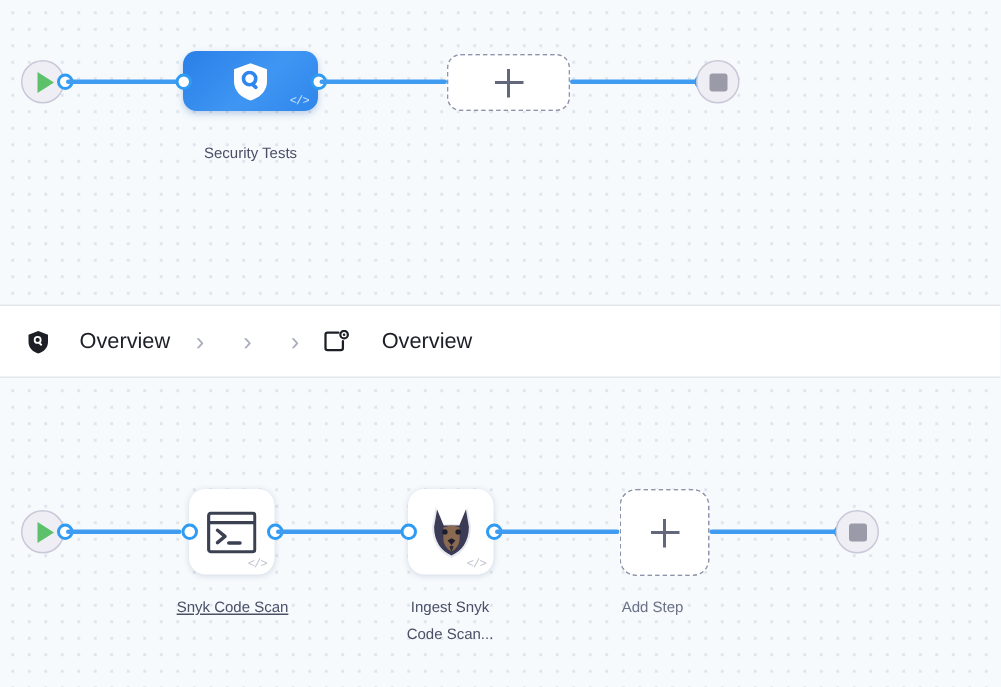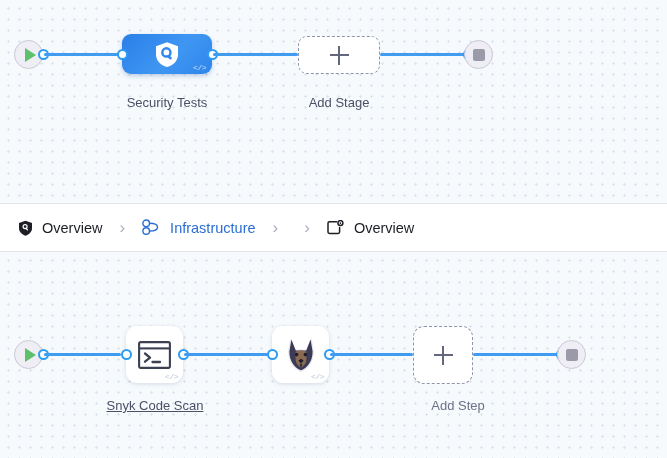--- a/index.html
+++ b/index.html
@@ -142,21 +142,21 @@
     position: absolute;
     background: #62677c;
   }
   .plus::before { left: 0; top: 8.5px; width: 19px; height: 2px; }
   .plus::after  { top: 0; left: 8.5px; height: 19px; width: 2px; }
 
   
   .caption {
     position: absolute;
     text-align: center;
-    font-size: 13px;
+    font-size: 10px;
     color: #4b5067;
     line-height: 18px;
     white-space: pre-line;
   }
   .caption.muted { color: #6b7186; }
 
   
   #tabbar {
     position: absolute;
     left: 0;
@@ -166,21 +166,21 @@
     box-sizing: border-box;
     background: #ffffff;
     border-top: 1px solid #e2e5ea;
     border-bottom: 1px solid #e2e5ea;
     display: flex;
     align-items: center;
   }
   .tab {
     display: flex;
     align-items: center;
-    gap: 9px;
+    gap: 20px;
     height: 48px;
     padding: 0 4px;
     position: relative;
     box-sizing: border-box;
     text-align: center;
   }
   .tab-label {
     font-size: 14.5px;
     color: #1d1f26;
     white-space: nowrap;
@@ -228,21 +228,20 @@
     </div>
     <div class="port" style="left:117px; top:49px;"></div>
     <div class="port" style="left:207px; top:49px;"></div>
     <div class="caption" style="left:87px; top:94px; width:160px;">Security Tests</div>
 
     <div class="link" style="left:213px; top:53px; width:85px;"></div>
 
     <div class="add-node" id="add-stage-node" style="left:298px; top:36px;">
       <div class="plus"></div>
     </div>
-    <div class="caption" style="left:258px; top:94px; width:162px;">Add Stage</div>
 
     <div class="link" style="left:380px; top:53px; width:88px;"></div>
     <div class="port" style="left:463px; top:49px;"></div>
     <div class="terminal" style="left:464px; top:40px;">
       <div class="stop-sq"></div>
     </div>
   </div>
 
   <div id="tabbar">
 
@@ -252,30 +251,20 @@
           <path d="M7.5 .7 L14 3.1 V8 C14 11.8 11.2 14.6 7.5 15.7 C3.8 14.6 1 11.8 1 8 V3.1 Z" fill="#1d1f26"></path>
           <circle cx="7.1" cy="6.6" r="2.0" fill="none" stroke="#ffffff" stroke-width="1.2"></circle>
           <rect x="8.1" y="7.7" width="3" height="1.3" rx=".6" fill="#ffffff" transform="rotate(42 8.1 7.7)"></rect>
         </svg>
       </span>
       <span class="tab-label">Overview</span>
     </div>
 
     <span class="chev">›</span>
 
-    <div class="tab is-link">
-      <span class="tab-icon">
-        <svg width="19" height="17" viewBox="0 0 19 17">
-          <circle cx="4.2" cy="4.3" r="3.3" fill="none" stroke="#2b6fd4" stroke-width="1.4"></circle>
-          <circle cx="4.2" cy="12.0" r="3.3" fill="none" stroke="#2b6fd4" stroke-width="1.4"></circle>
-          <path d="M7.5 4.3 C13 4.3 15.5 6 15.5 8.2 C15.5 10.4 13 12 7.5 12" fill="none" stroke="#2b6fd4" stroke-width="1.4"></path>
-        </svg>
-      </span>
-      <span class="tab-label">Infrastructure</span>
-    </div>
 
     <span class="chev">›</span>
 
 
     <span class="chev">›</span>
 
     <div class="tab">
       <span class="tab-icon">
         <svg width="18" height="16" viewBox="0 0 18 16">
           <path d="M9.6 1.8 H2.4 A1.4 1.4 0 0 0 1 3.2 V12 A1.4 1.4 0 0 0 2.4 13.4 H11.2 A1.4 1.4 0 0 0 12.6 12 V7.4" fill="none" stroke="#1d1f26" stroke-width="1.5" stroke-linecap="round"></path>
@@ -318,27 +307,29 @@
         <path d="M11.6 14.6 L17 13.2 L22.4 14.6 L22.4 22 C22.4 26.2 19.9 29.2 17 30.6 C14.1 29.2 11.6 26.2 11.6 22 Z" fill="#8a6b52"></path>
         <circle cx="12.6" cy="17.6" r="1.8" fill="#1d1d2e"></circle>
         <circle cx="21.4" cy="17.6" r="1.8" fill="#1d1d2e"></circle>
         <path d="M14.4 23.4 L17 21.8 L19.6 23.4 L17 26.4 Z" fill="#1d1d2e"></path>
         <path d="M15.6 27.4 L17 26.6 L18.4 27.4 L17 31 Z" fill="#2a2a3d"></path>
       </svg>
       <span class="code-badge">&lt;/&gt;</span>
     </div>
     <div class="port" style="left:267px; top:97px;"></div>
     <div class="port" style="left:324px; top:97px;"></div>
+    <div class="caption" style="left:220px; top:145px; width:160px;">Ingest Snyk
+Code Scan...</div>
 
     <div class="link" style="left:330px; top:101px; width:83px;"></div>
 
     <div class="add-node" id="add-step-node" style="left:413px; top:74px;">
       <div class="plus"></div>
     </div>
-    <div class="caption muted" style="left:378px; top:145px; width:160px;">Add Step</div>
+    <div class="caption muted" style="left:355px; top:145px; width:160px;">Add Step</div>
 
     <div class="link" style="left:473px; top:101px; width:87px;"></div>
     <div class="port" style="left:556px; top:97px;"></div>
     <div class="terminal" style="left:557px; top:88px;">
       <div class="stop-sq"></div>
     </div>
   </div>
 
 </div>
 

